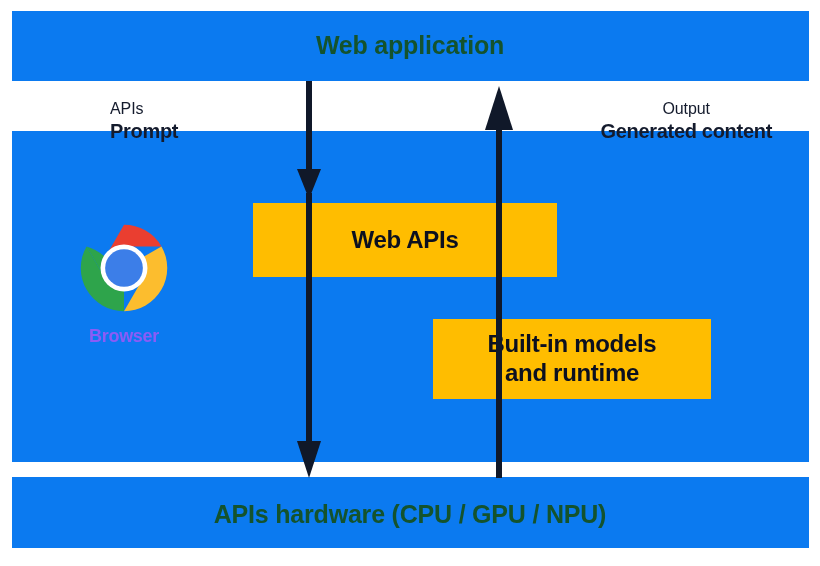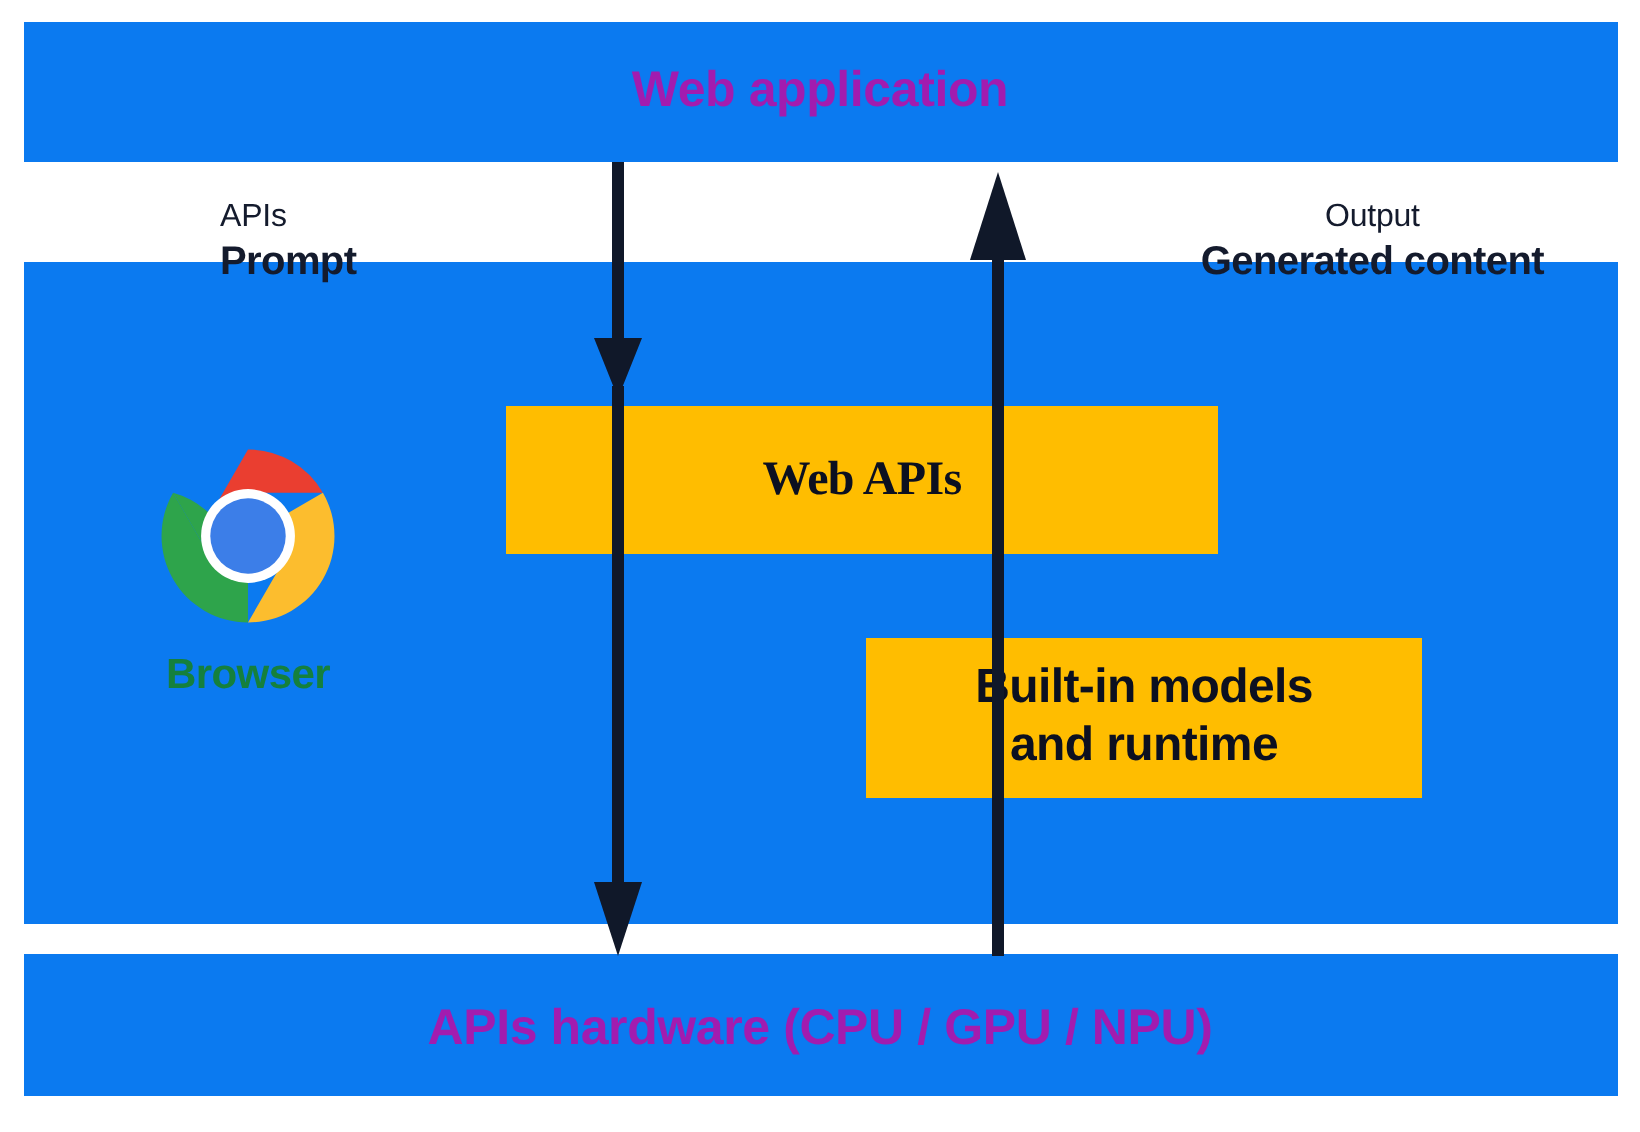--- a/index.html
+++ b/index.html
@@ -29,21 +29,21 @@
     left: 12px;  top: 131px;  width: 797px; height: 331px;
   }
   #band-local-hardware {
     left: 12px;  top: 477px;  width: 797px; height: 71px;
   }
 
   .band-title {
     position: absolute;
     left: 0; right: 0;
     text-align: center;
-    color: #a21caf;
+    color: #14532d;
     font-weight: bold;
     font-size: 25px;
     letter-spacing: -0.2px;
     line-height: 1;
   }
   #web-application-title { top: 33px; }
   #local-hardware-title  { top: 502px; }
 
   
   .annot {
@@ -82,44 +82,43 @@
     display: flex;
     align-items: center;
     justify-content: center;
     text-align: center;
     color: #0C1020;
     font-weight: bold;
     letter-spacing: -0.3px;
     box-sizing: border-box;
   }
   #box-web-apis {
-    left: 253px; top: 203px; width: 356px; height: 74px;
+    left: 253px; top: 203px; width: 304px; height: 74px;
     font-size: 24px;
-    font-family: Liberation Serif, serif;
   }
   #box-builtin-models {
     left: 433px; top: 319px; width: 278px; height: 80px;
     font-size: 24px;
     line-height: 1.2;
   }
   #box-builtin-models .ybox-line { display: block; }
 
   
   #browser-group {
     position: absolute;
     left: 60px; top: 222px;
     width: 128px;
     text-align: center;
   }
   #chrome-logo-icon { display: block; margin: 0 auto; }
   #browser-label {
     display: block;
     margin-top: 12px;
-    color: #15803d;
-    font-size: 21px;
+    color: #8b5cf6;
+    font-size: 18px;
     font-weight: bold;
     letter-spacing: -0.3px;
   }
 </style>
 </head>
 <body>
 
 <div id="canvas">
 
   <div class="band" id="band-web-application"></div>

